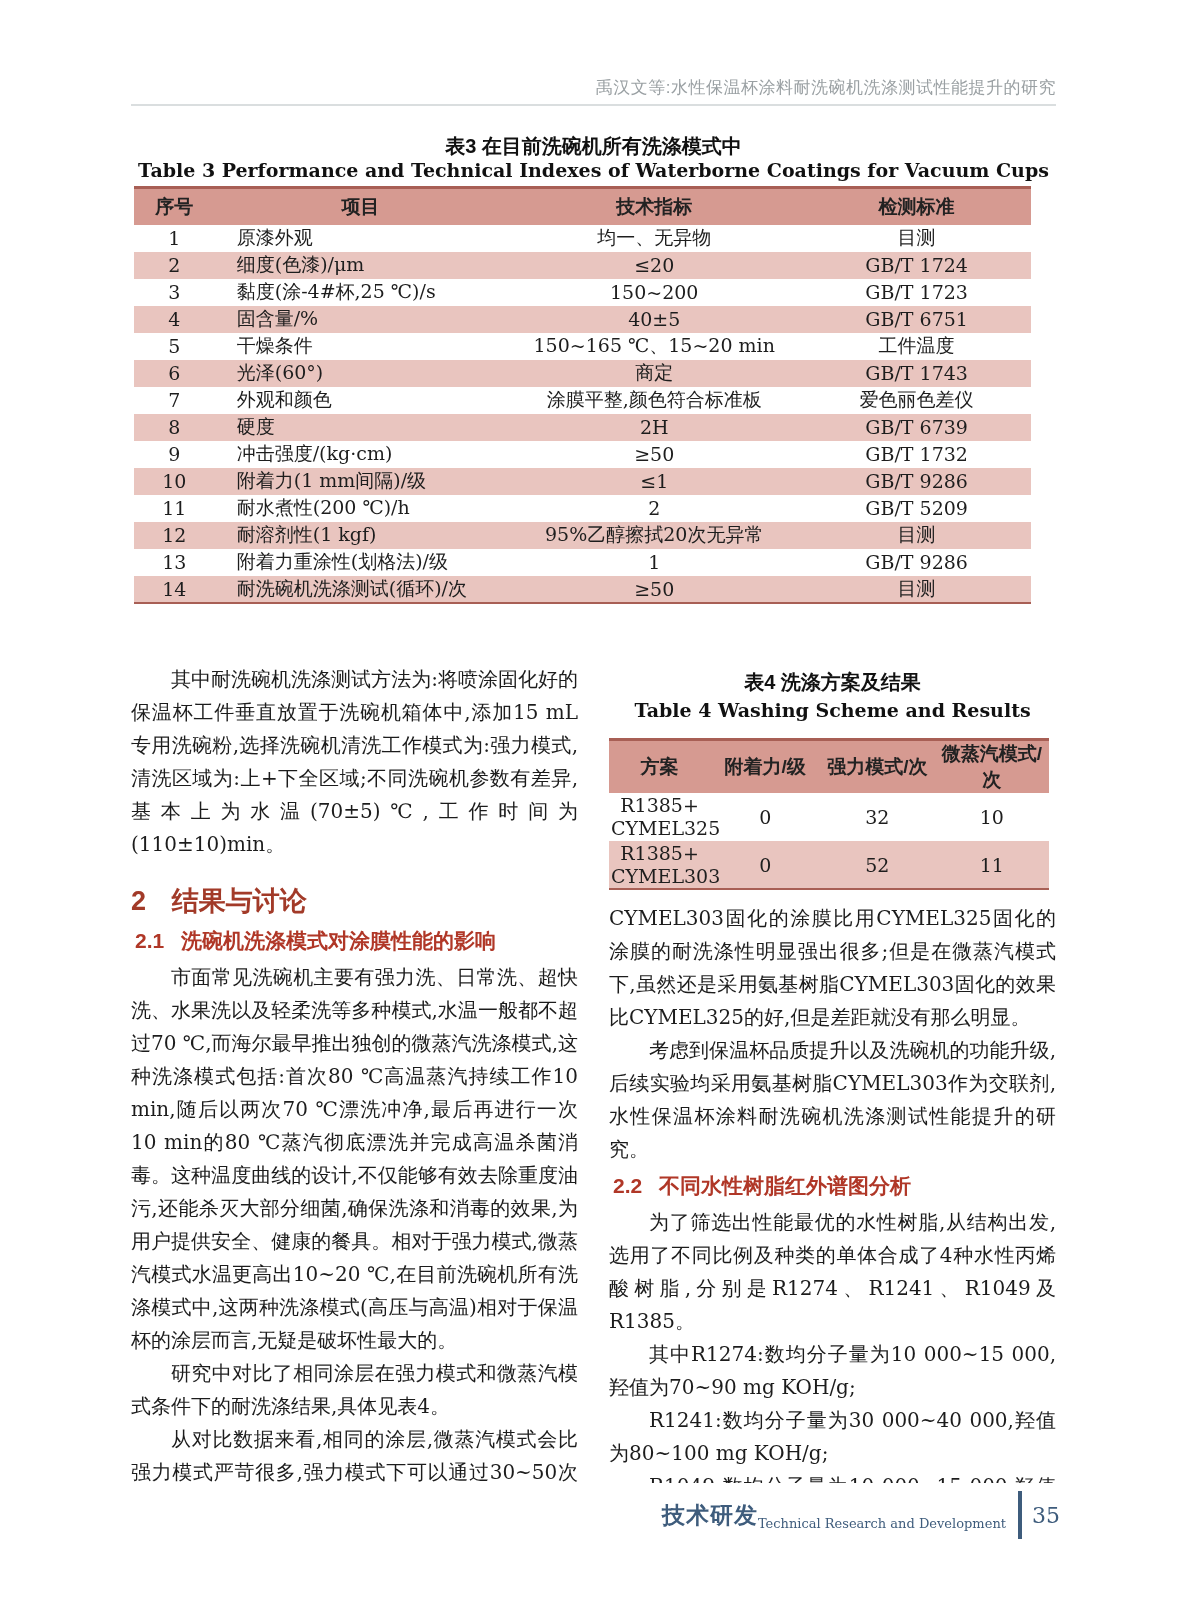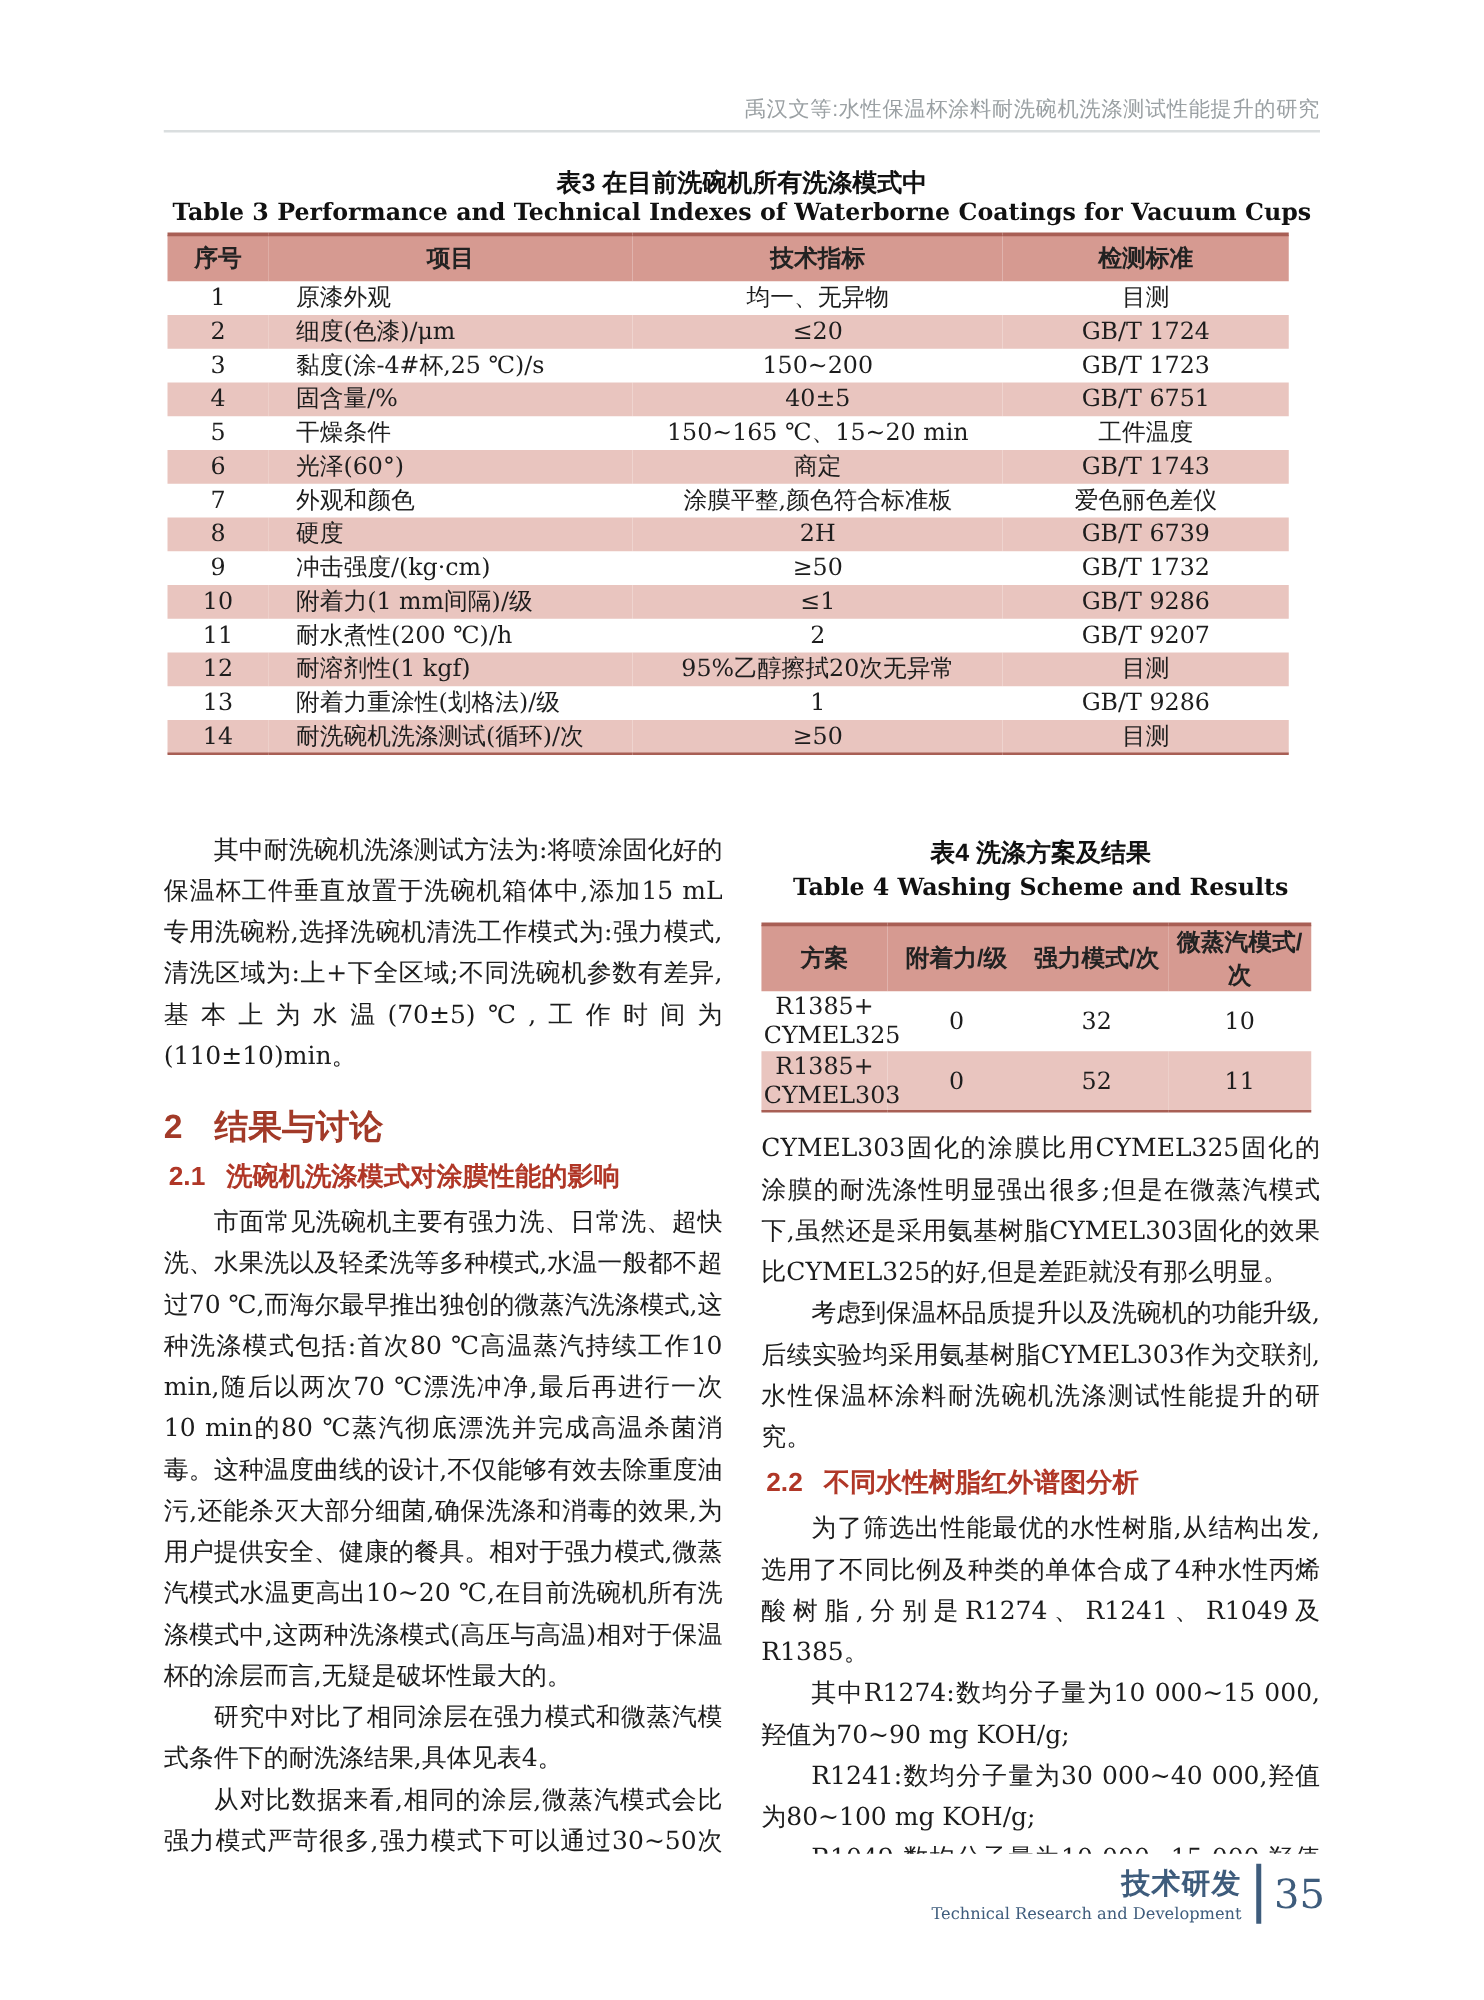--- a/index.html
+++ b/index.html
@@ -102,33 +102,33 @@
   .t4 th:nth-child(3),.t4 td:nth-child(3){width:26%;}
   .t4 th:nth-child(4),.t4 td:nth-child(4){width:26%;}
   .t4 td:first-child{white-space:pre-line;line-height:23px;font-size:19px;}
   .col-right .para:first-of-type{margin-top:12px;}
 
   
   .footer{
     position:absolute;top:1491px;right:127px;
     display:flex;align-items:center;
   }
-  .footer-labels{display:flex;flex-direction:column;align-items:flex-end;}
+  .footer-labels{display:flex;flex-direction:row;align-items:flex-end;}
   .footer-zh{
     font-family:"Liberation Sans","DejaVu Sans",sans-serif;
     font-weight:bold;font-size:23px;color:var(--footer-blue);letter-spacing:1px;
   }
   .footer-en{
     font-family:"DejaVu Serif","Liberation Serif",serif;
     font-size:13px;color:var(--footer-blue);margin-top:2px;
   }
   .footer-bar{width:4px;height:48px;background:var(--footer-blue);margin:0 10px 0 12px;}
   .footer-page{
     font-family:"DejaVu Serif","Liberation Serif",serif;
-    font-size:32px;color:var(--footer-blue);
+    font-size:22px;color:var(--footer-blue);
   }
 </style>
 </head>
 <body>
 
 <div class="page">
 
   <div class="running-head">禹汉文等:水性保温杯涂料耐洗碗机洗涤测试性能提升的研究</div>
   <div class="head-rule"></div>
 
@@ -202,21 +202,21 @@
         <tr>
           <td>10</td>
           <td>附着力(1 mm间隔)/级</td>
           <td>≤1</td>
           <td>GB/T 9286</td>
         </tr>
         <tr>
           <td>11</td>
           <td>耐水煮性(200 ℃)/h</td>
           <td>2</td>
-          <td>GB/T 9207</td>
+          <td>GB/T 5209</td>
         </tr>
         <tr>
           <td>12</td>
           <td>耐溶剂性(1 kgf)</td>
           <td>95%乙醇擦拭20次无异常</td>
           <td>目测</td>
         </tr>
         <tr>
           <td>13</td>
           <td>附着力重涂性(划格法)/级</td>

